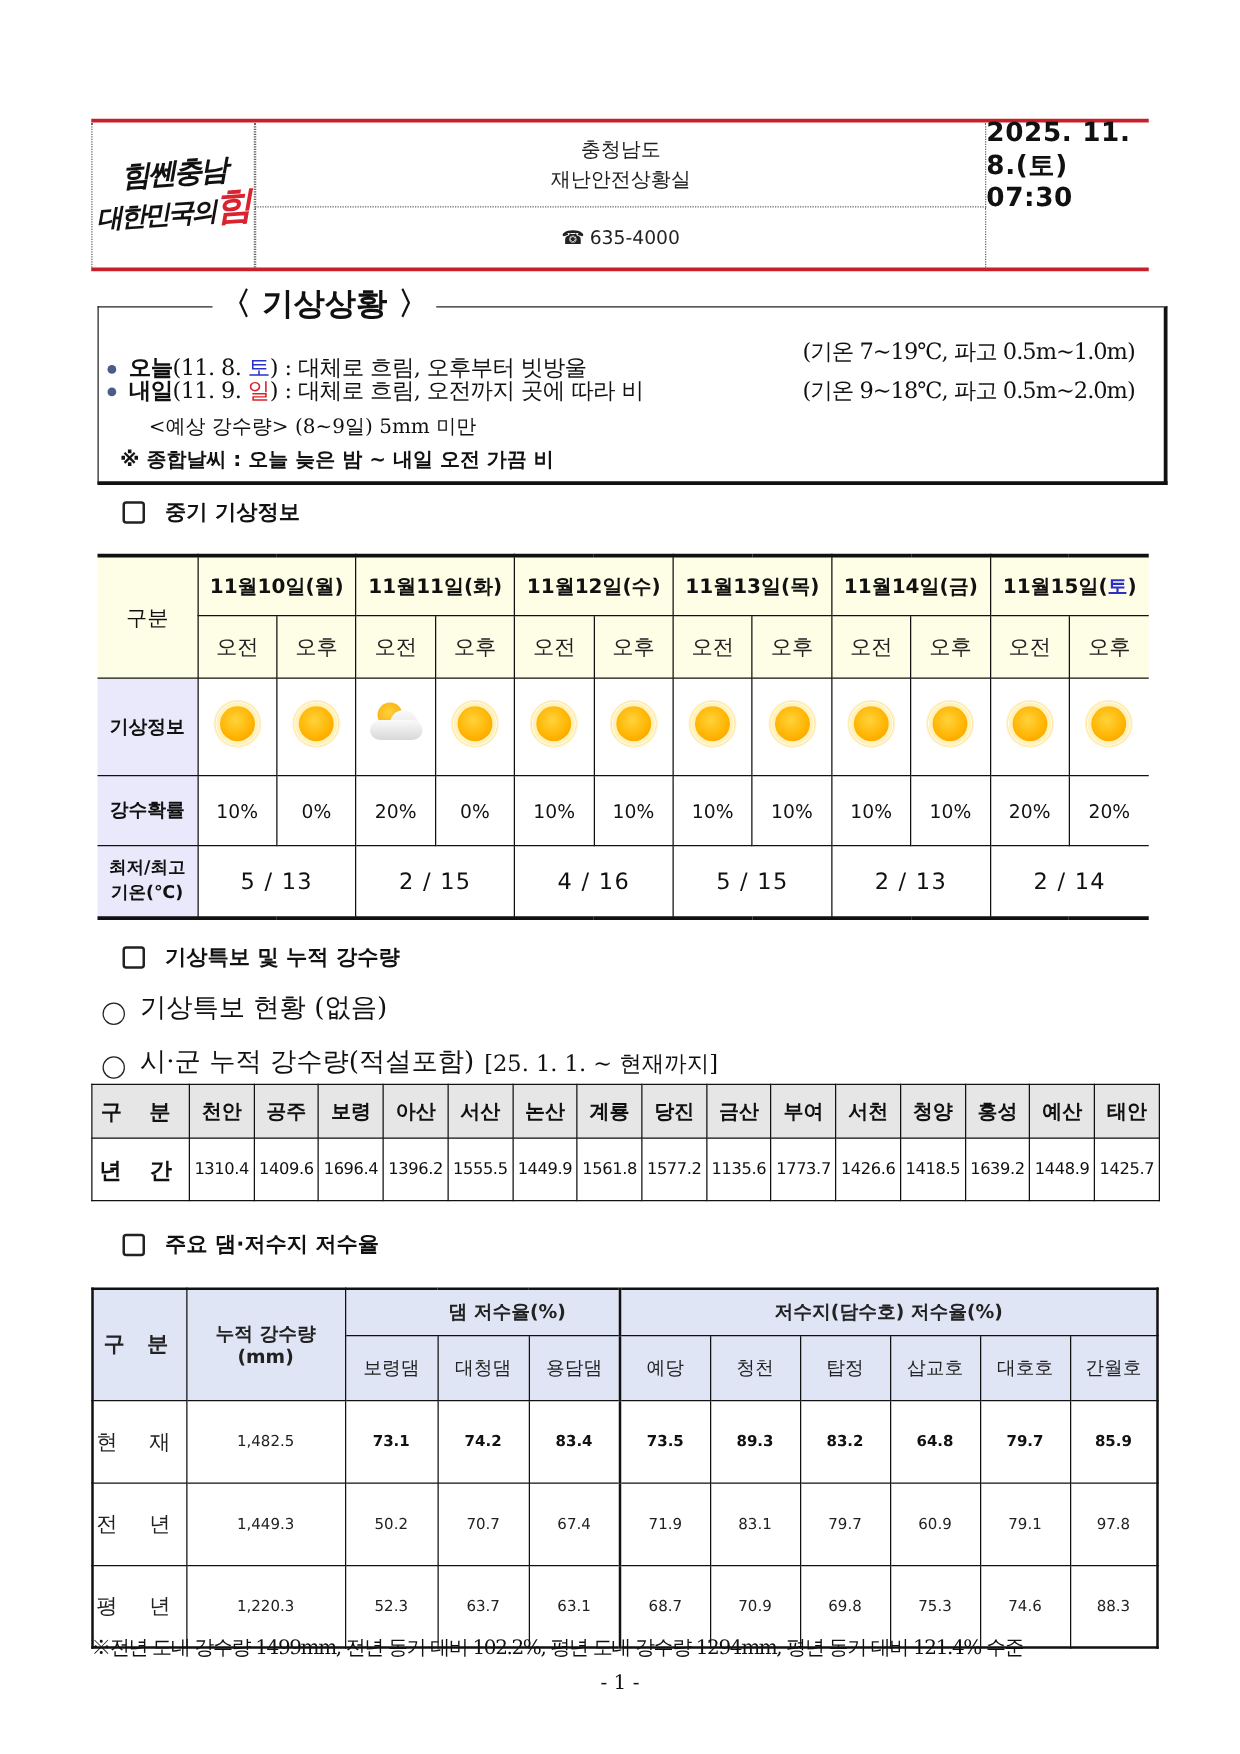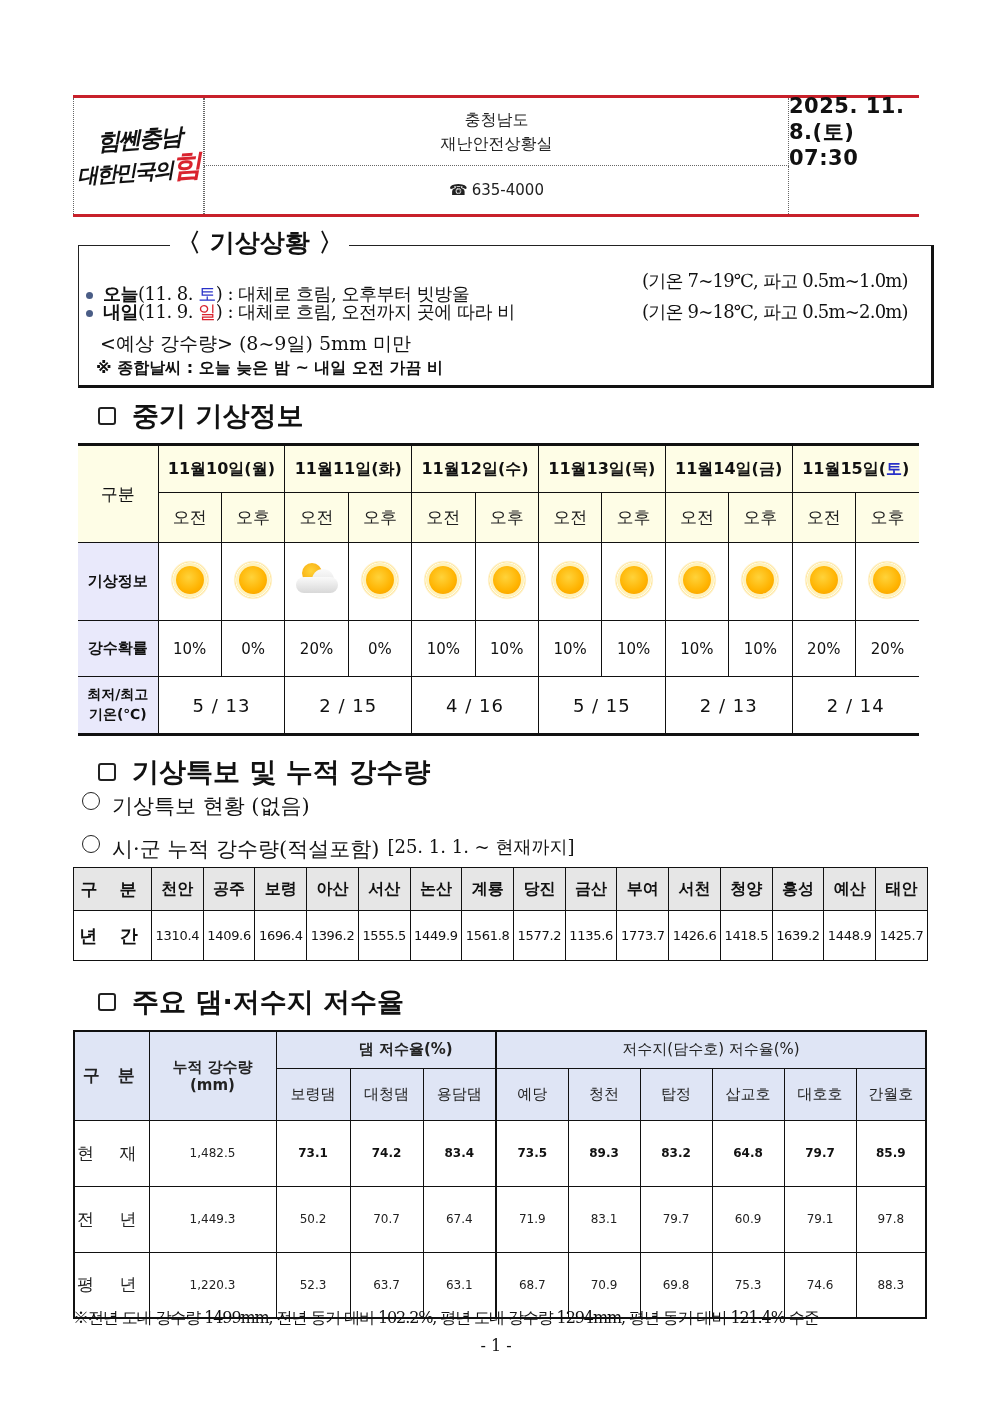--- a/index.html
+++ b/index.html
@@ -19,27 +19,27 @@
 
   
   .wx-title { position: absolute; left: 170px; top: 226px; font-size: 25px; font-weight: bold; background: #fff; padding: 0 6px; z-index: 2; }
   .wx-box { position: absolute; left: 78px; top: 245px; width: 856px; height: 143px; border-top: 1.5px solid #222; border-left: 1.5px solid #222; border-right: 3px solid #111; border-bottom: 3px solid #111; }
   .wx-line { position: absolute; font-size: 18px; color: #111; white-space: nowrap; font-family: "DejaVu Serif", serif; letter-spacing: -0.5px; }
   .wx-line .bullet { display: inline-block; width: 7px; height: 7px; background: #4a5d86; border-radius: 50%; margin-right: 10px; vertical-align: middle; }
   .wx-line b { font-family: "DejaVu Sans", sans-serif; font-weight: bold; }
   .blue { color: #2830c8; }
   .red { color: #d9232e; }
   .wx-right { position: absolute; font-size: 18px; font-family: "DejaVu Serif", serif; letter-spacing: -0.8px; white-space: nowrap; }
-  .wx-small { position: absolute; left: 100px; top: 331px; font-size: 19px; font-family: "DejaVu Serif", serif; }
+  .wx-small { position: absolute; left: 119px; top: 331px; font-size: 16px; font-family: "DejaVu Serif", serif; }
   .wx-summary { position: absolute; left: 96px; top: 358px; font-size: 16px; font-weight: bold; }
 
   
-  .sec { position: absolute; left: 74px; font-size: 27px; font-weight: bold; display: flex; align-items: center; padding-left: 24px; }
+  .sec { position: absolute; left: 74px; font-size: 17px; font-weight: bold; display: flex; align-items: center; padding-left: 24px; }
   .sec .box { display: inline-block; width: 18px; height: 18px; border: 2px solid #222; border-radius: 3px; margin-right: 16px; }
-  .sub { position: absolute; left: 82px; font-size: 21px; font-family: "DejaVu Serif", serif; display: flex; align-items: flex-start; }
+  .sub { position: absolute; left: 82px; font-size: 21px; font-family: "DejaVu Serif", serif; display: flex; align-items: flex-end; }
   .sub .circ { display: inline-block; width: 18px; height: 18px; border: 1.5px solid #222; border-radius: 50%; margin-right: 12px; }
   .sub .range { font-size: 18px; margin-left: 8px; }
 
   table { border-collapse: collapse; position: absolute; table-layout: fixed; }
   td, th { border: 1px solid #111; text-align: center; vertical-align: middle; font-weight: normal; }
 
   
   .fc { left: 78px; top: 443px; width: 841px; border-top: 3px solid #111; border-bottom: 3px solid #111; }
   .fc .yel { background: #fefde6; }
   .fc .lav { background: #e9e9fb; }
@@ -292,21 +292,21 @@
       <col style="width:72px">
       <col style="width:72px">
       <col style="width:72px">
       <col style="width:70px">
   </colgroup>
   <tbody>
       <tr class="h1">
     <th rowspan="2" class="big">구 분</th>
     <th rowspan="2" class="acc"><span>누적 강수량</span><br><span>(mm)</span></th>
     <th colspan="3" class="h1 thick-r" style="font-weight:bold;padding-left:40px;">댐 저수율(%)</th>
-    <th colspan="6" class="h1" style="font-weight:normal;">저수지(담수호) 저수율(%)</th>
+    <th colspan="6" class="h1" style="font-weight:bold;">저수지(담수호) 저수율(%)</th>
   </tr>
   <tr class="h2">
     <th class="h2">보령댐</th>
     <th class="h2">대청댐</th>
     <th class="h2 thick-r">용담댐</th>
     <th class="h2">예당</th>
     <th class="h2">청천</th>
     <th class="h2">탑정</th>
     <th class="h2">삽교호</th>
     <th class="h2">대호호</th>

